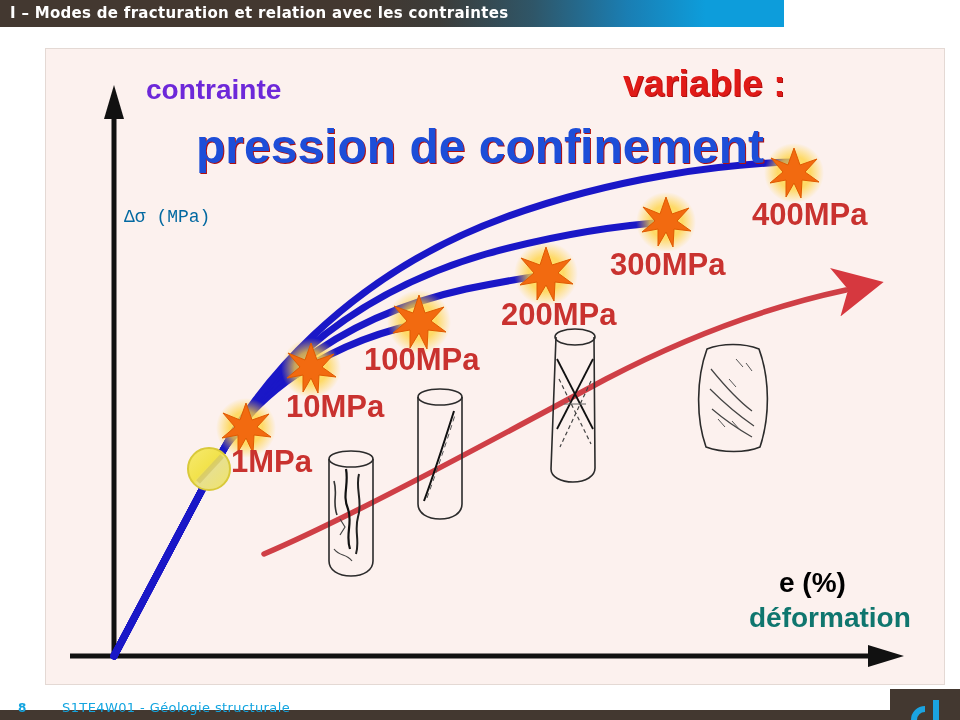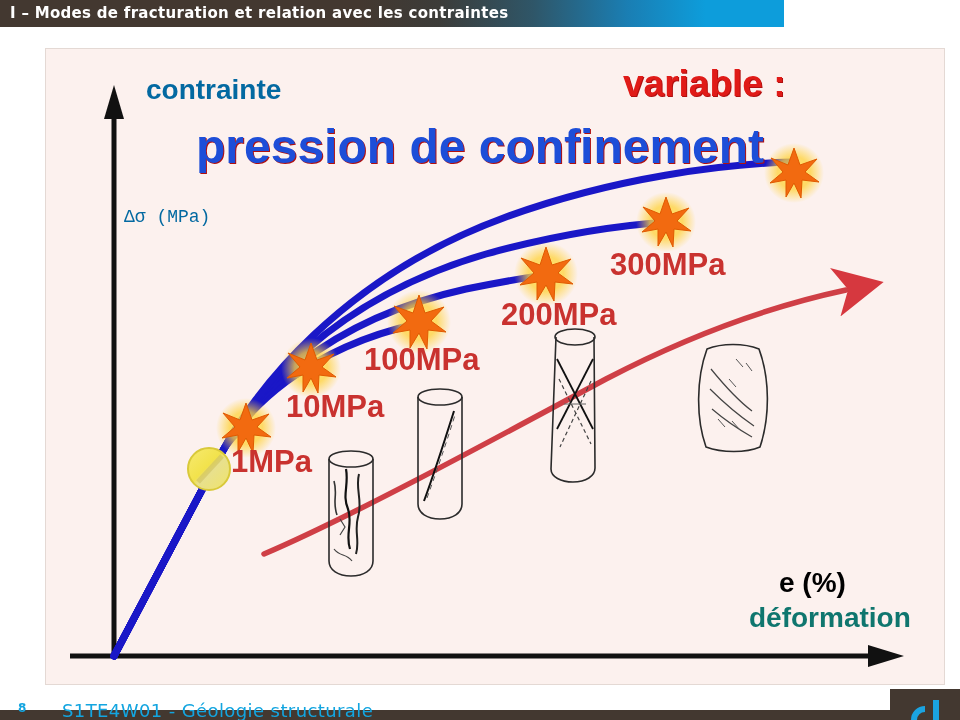--- a/index.html
+++ b/index.html
@@ -49,21 +49,21 @@
     position: absolute;
     left: 0; top: 0;
     width: 900px; height: 637px;
   }
 
   
   .chart-text { position: absolute; white-space: nowrap; }
 
   #label-contrainte {
     left: 100px; top: 25px;
-    font-size: 28px; font-weight: bold; color: #0369a1;
+    font-size: 28px; font-weight: bold; color: #6d28d9;
   }
   #label-delta-sigma {
     left: 78px; top: 158px;
     font-size: 18px; color: #0369a1;
     font-family: Liberation Mono, monospace;
   }
   #label-e-percent {
     left: 733px; top: 518px;
     font-size: 28px; font-weight: bold; color: #000000;
   }
@@ -106,21 +106,21 @@
   }
   #footer-page {
     position: absolute;
     left: 18px; top: 701px;
     font-size: 12px; color: #13a5e0; font-weight: bold;
     font-family: "DejaVu Sans", sans-serif;
   }
   #footer-course {
     position: absolute;
     left: 62px; top: 700px;
-    font-size: 18px; color: #13a5e0;
+    font-size: 13px; color: #13a5e0;
     font-family: "DejaVu Sans", sans-serif;
     letter-spacing: 0.4px;
   }
   #footer-logo {
     position: absolute;
     left: 905px; top: 694px;
     width: 42px; height: 42px;
   }
 </style>
 </head>
@@ -264,20 +264,21 @@
   <div class="chart-text" id="label-deformation">déformation</div>
 
   <div class="chart-text" id="title-variable">variable :</div>
   <div class="chart-text" id="title-pression">pression de confinement</div>
 
   <div class="mpa-label" style="left:185px; top:395px;">1MPa</div>
   <div class="mpa-label" style="left:240px; top:340px;">10MPa</div>
   <div class="mpa-label" style="left:318px; top:293px;">100MPa</div>
   <div class="mpa-label" style="left:455px; top:248px;text-align:right;">200MPa</div>
   <div class="mpa-label" style="left:564px; top:198px;">300MPa</div>
+  <div class="mpa-label" style="left:706px; top:148px;">400MPa</div>
 </div>
 
 <div id="footer-strip"></div>
 <div id="footer-white"></div>
 <div id="footer-page">8</div>
 <div id="footer-course">S1TE4W01 - Géologie structurale</div>
 <svg id="footer-logo" viewBox="0 0 42 42">
   <path d="M31,6 L31,26 A11,11 0 1 1 20,15" fill="none" stroke="#1ba3e0" stroke-width="6" stroke-linecap="butt"></path>
 </svg>
 

